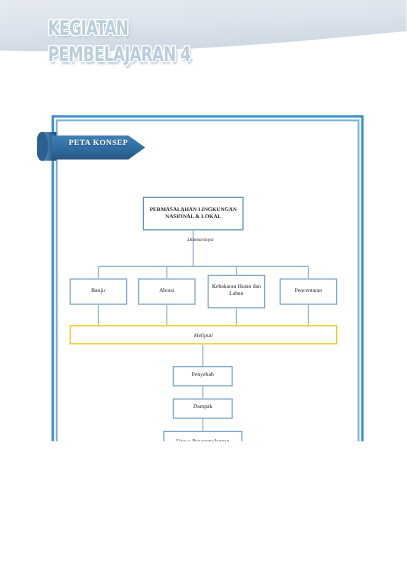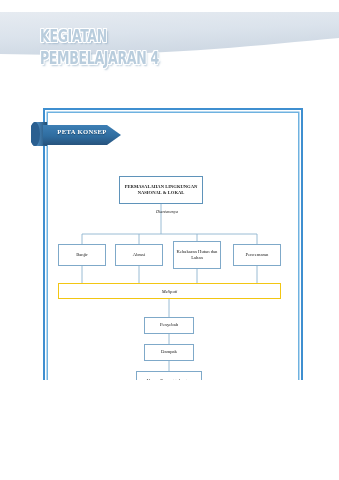--- a/index.html
+++ b/index.html
@@ -7,21 +7,20 @@
     padding: 0;
     background: #ffffff;
   }
   #page {
     position: relative;
     width: 339px;
     height: 368px;
     overflow: hidden;
     background: #ffffff;
     font-family: "Liberation Serif", serif;
-    margin-top: 12px;
   }
 
   
   .header-banner {
     position: absolute;
     left: 0; top: 0;
     width: 339px;
     height: 66px;
     overflow: hidden;
   }

